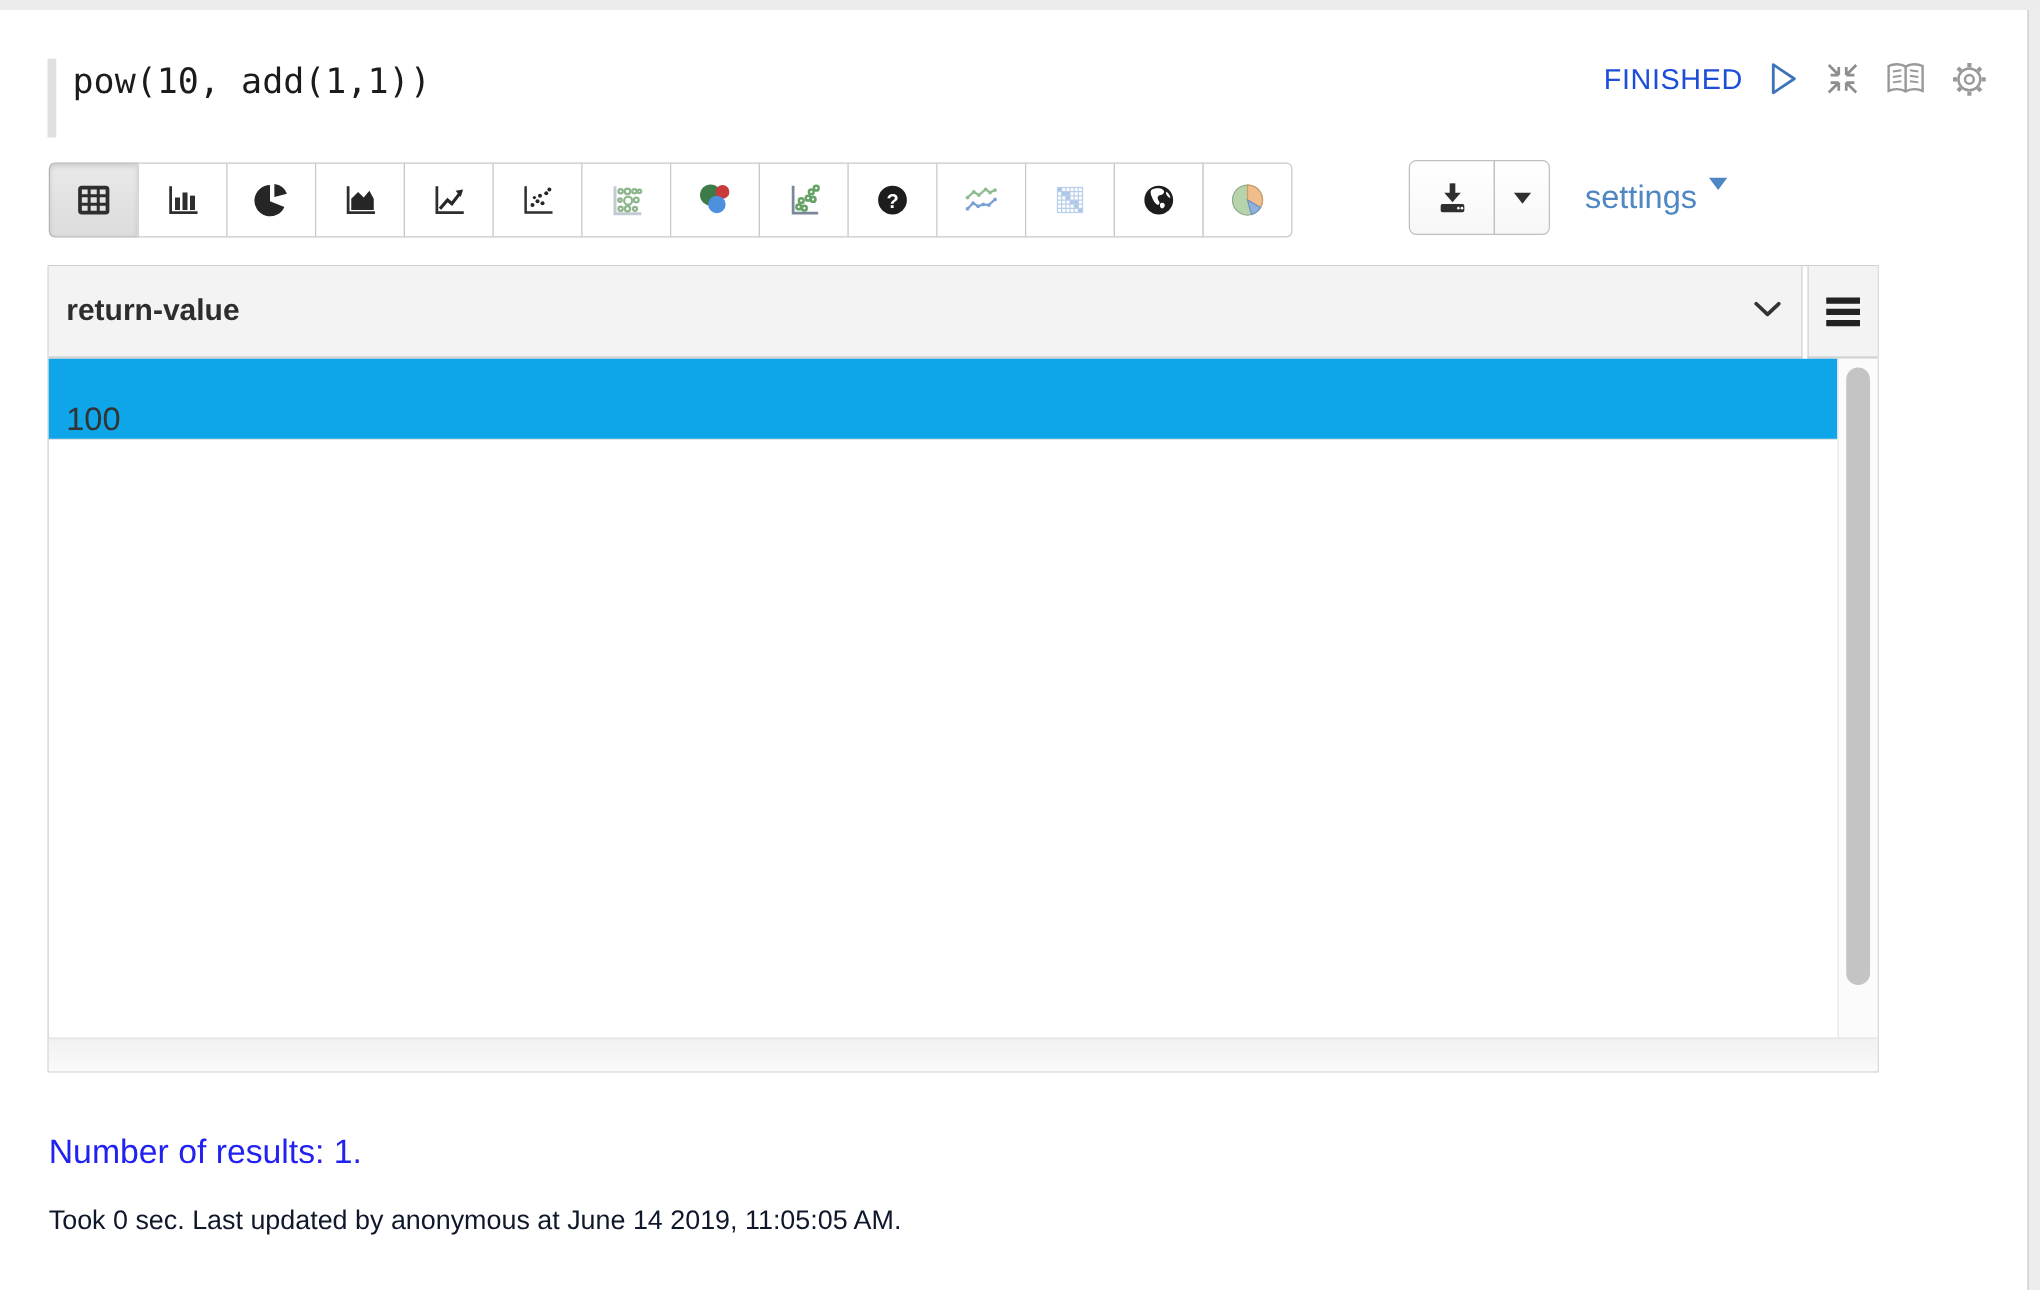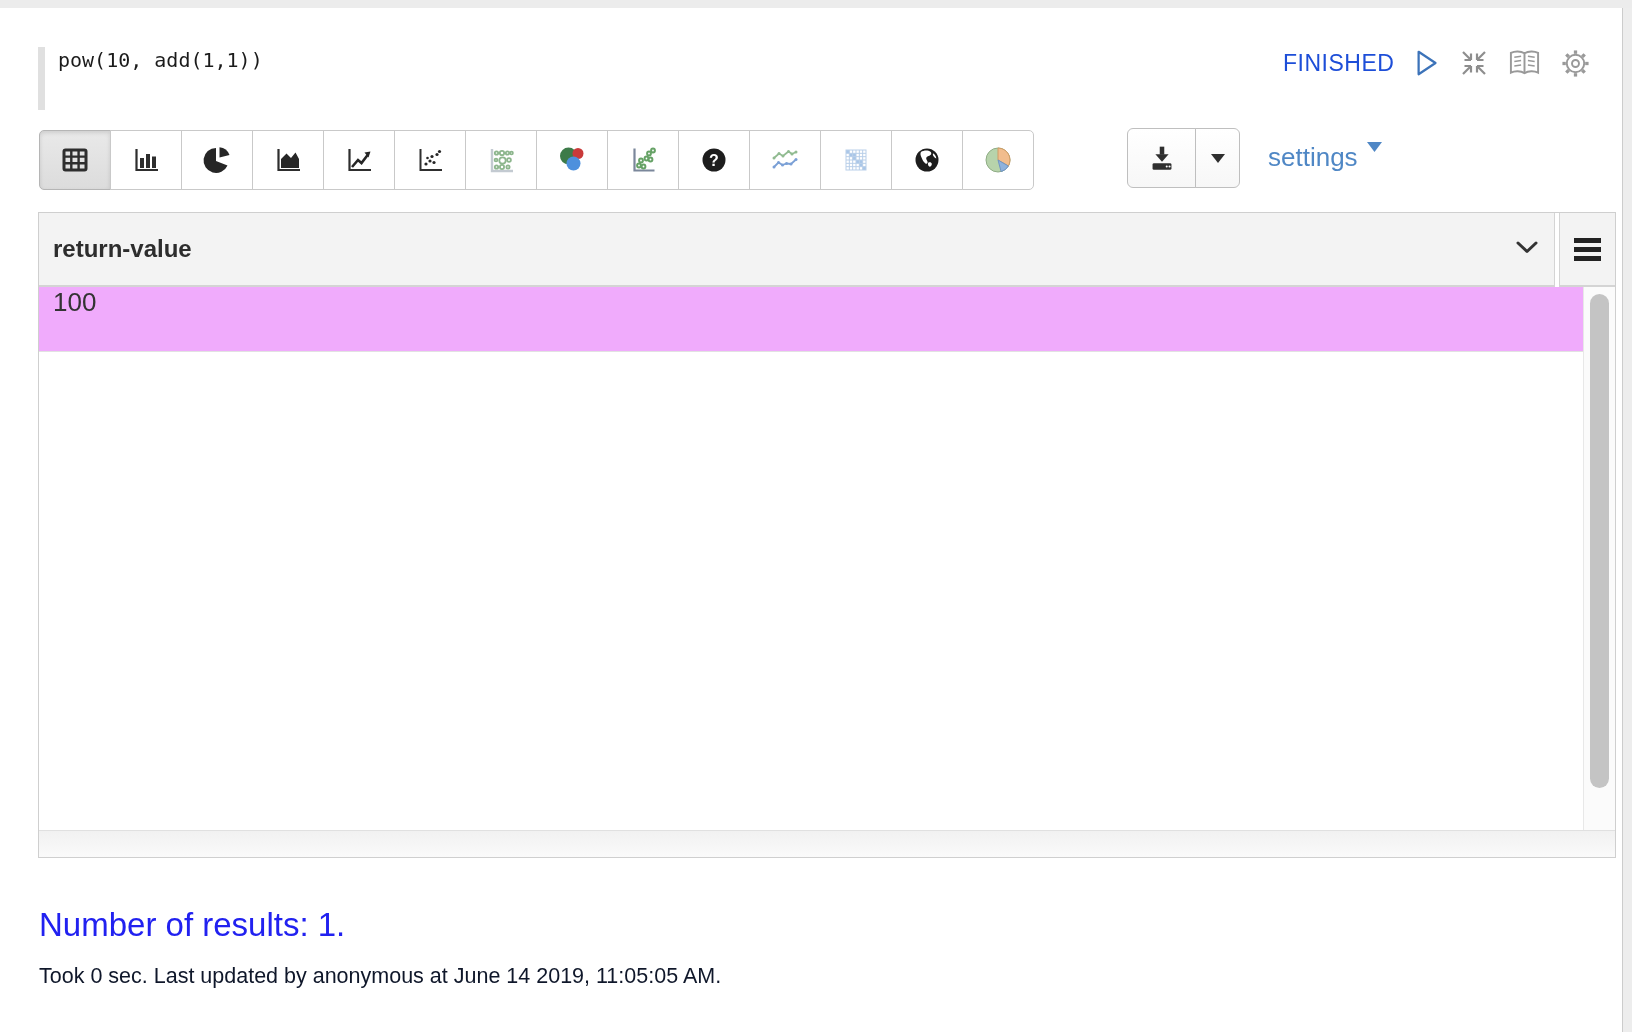--- a/index.html
+++ b/index.html
@@ -7,21 +7,21 @@
               font-family:"Liberation Sans", sans-serif; }
   .stage { position:relative; width:1632px; height:1032px; background:#fff; }
 
   .top-strip { position:absolute; left:0; top:0; width:1632px; height:8px; background:#ececec; }
   .right-strip { position:absolute; top:8px; right:0; width:10px; height:1024px;
                  background:#ededed; border-left:1px solid #ccc; }
 
   
   .code-gutter { position:absolute; left:38px; top:47px; width:7px; height:63px; background:#e0e0e0; }
   .code-text { position:absolute; left:58px; top:48px; font-family:"DejaVu Sans Mono", monospace;
-               font-size:20px; color:#1b1b1b; white-space:pre; }
+               font-size:28px; color:#1b1b1b; white-space:pre; }
 
   
   .status-row { position:absolute; left:1283px; top:44px; height:38px; display:flex;
                 align-items:center; gap:19px; }
   .status-label { font-size:23px; color:#1d4ed8; letter-spacing:0.5px; }
   .status-icon { display:flex; align-items:center; justify-content:center; cursor:pointer; }
 
   
   .chart-toolbar { position:absolute; left:39px; top:130px; display:flex; }
   .chart-btn { width:72px; height:60px; background:#fff; border:1px solid #c9c9c9;
@@ -35,46 +35,46 @@
   .download-group { position:absolute; left:1127px; top:128px; display:flex; }
   .dl-btn { height:60px; background:linear-gradient(#ffffff,#f7f7f7); border:1px solid #bfbfbf;
             display:flex; align-items:center; justify-content:center; cursor:pointer; padding:0; }
   .dl-main { width:69px; border-radius:6px 0 0 6px; }
   .dl-caret { width:45px; margin-left:-1px; border-radius:0 6px 6px 0; }
 
   .settings-link { position:absolute; left:1268px; top:142px; display:flex; align-items:flex-start;
                    gap:9px; color:#4f87c5; font-size:26px; cursor:pointer; }
 
   
-  .result-panel { position:absolute; left:38px; top:212px; width:1578px; height:646px;
+  .result-panel { position:absolute; left:38px; top:212px; width:1465px; height:646px;
                   border:1px solid #cfcfcf; background:#fff; }
   .hdr-cell { position:absolute; left:0; top:0; right:60px; height:74px; background:#f3f3f3;
               border-bottom:2px solid #d4d4d4; border-right:1px solid #d4d4d4;
               display:flex; align-items:center; cursor:pointer; }
   .hdr-text { font-size:24px; font-weight:bold; color:#2d2d2d; padding-left:14px; }
   .hdr-chevron { position:absolute; right:16px; top:28px; }
   .menu-cell { position:absolute; right:0; top:0; width:56px; height:74px; background:#f3f3f3;
                border-bottom:2px solid #d4d4d4; border-left:1px solid #d4d4d4;
                display:flex; align-items:center; justify-content:center; cursor:pointer; }
   .burger { display:flex; flex-direction:column; gap:4px; }
   .burger span { display:block; width:27px; height:5px; background:#222; }
 
-  .data-row { position:absolute; left:0; top:74px; right:32px; height:65px; background:#f0abfc;
-              border-bottom:1px solid #e2e2e2; display:flex; align-items:flex-start; }
+  .data-row { position:absolute; left:0; top:74px; right:32px; height:65px; background:#0ea5e9;
+              border-bottom:1px solid #e2e2e2; display:flex; align-items:flex-end; }
   .cell-text { font-size:26px; color:#333; padding-left:14px; }
 
   .vscroll-track { position:absolute; right:0; top:74px; width:32px; bottom:27px;
                    background:#fbfbfb; border-left:1px solid #e8e8e8; }
   .vscroll-thumb { position:absolute; left:6px; top:7px; width:19px; height:494px;
                    background:#c4c4c4; border-radius:10px; cursor:pointer; }
 
   .panel-footer { position:absolute; left:0; right:0; bottom:0; height:27px;
                   background:linear-gradient(#f1f1f1,#fafafa); border-top:1px solid #e0e0e0; }
 
-  .results-line { position:absolute; left:39px; top:906px; font-size:33px; color:#2121f0; }
+  .results-line { position:absolute; left:39px; top:906px; font-size:27px; color:#2121f0; }
   .updated-line { position:absolute; left:39px; top:964px; font-size:21.5px; color:#0f172a; }
 
   svg { display:block; }
 </style>
 </head>
 <body>
 
 <div class="stage">
   <div class="top-strip"></div>
   <div class="right-strip"></div>

